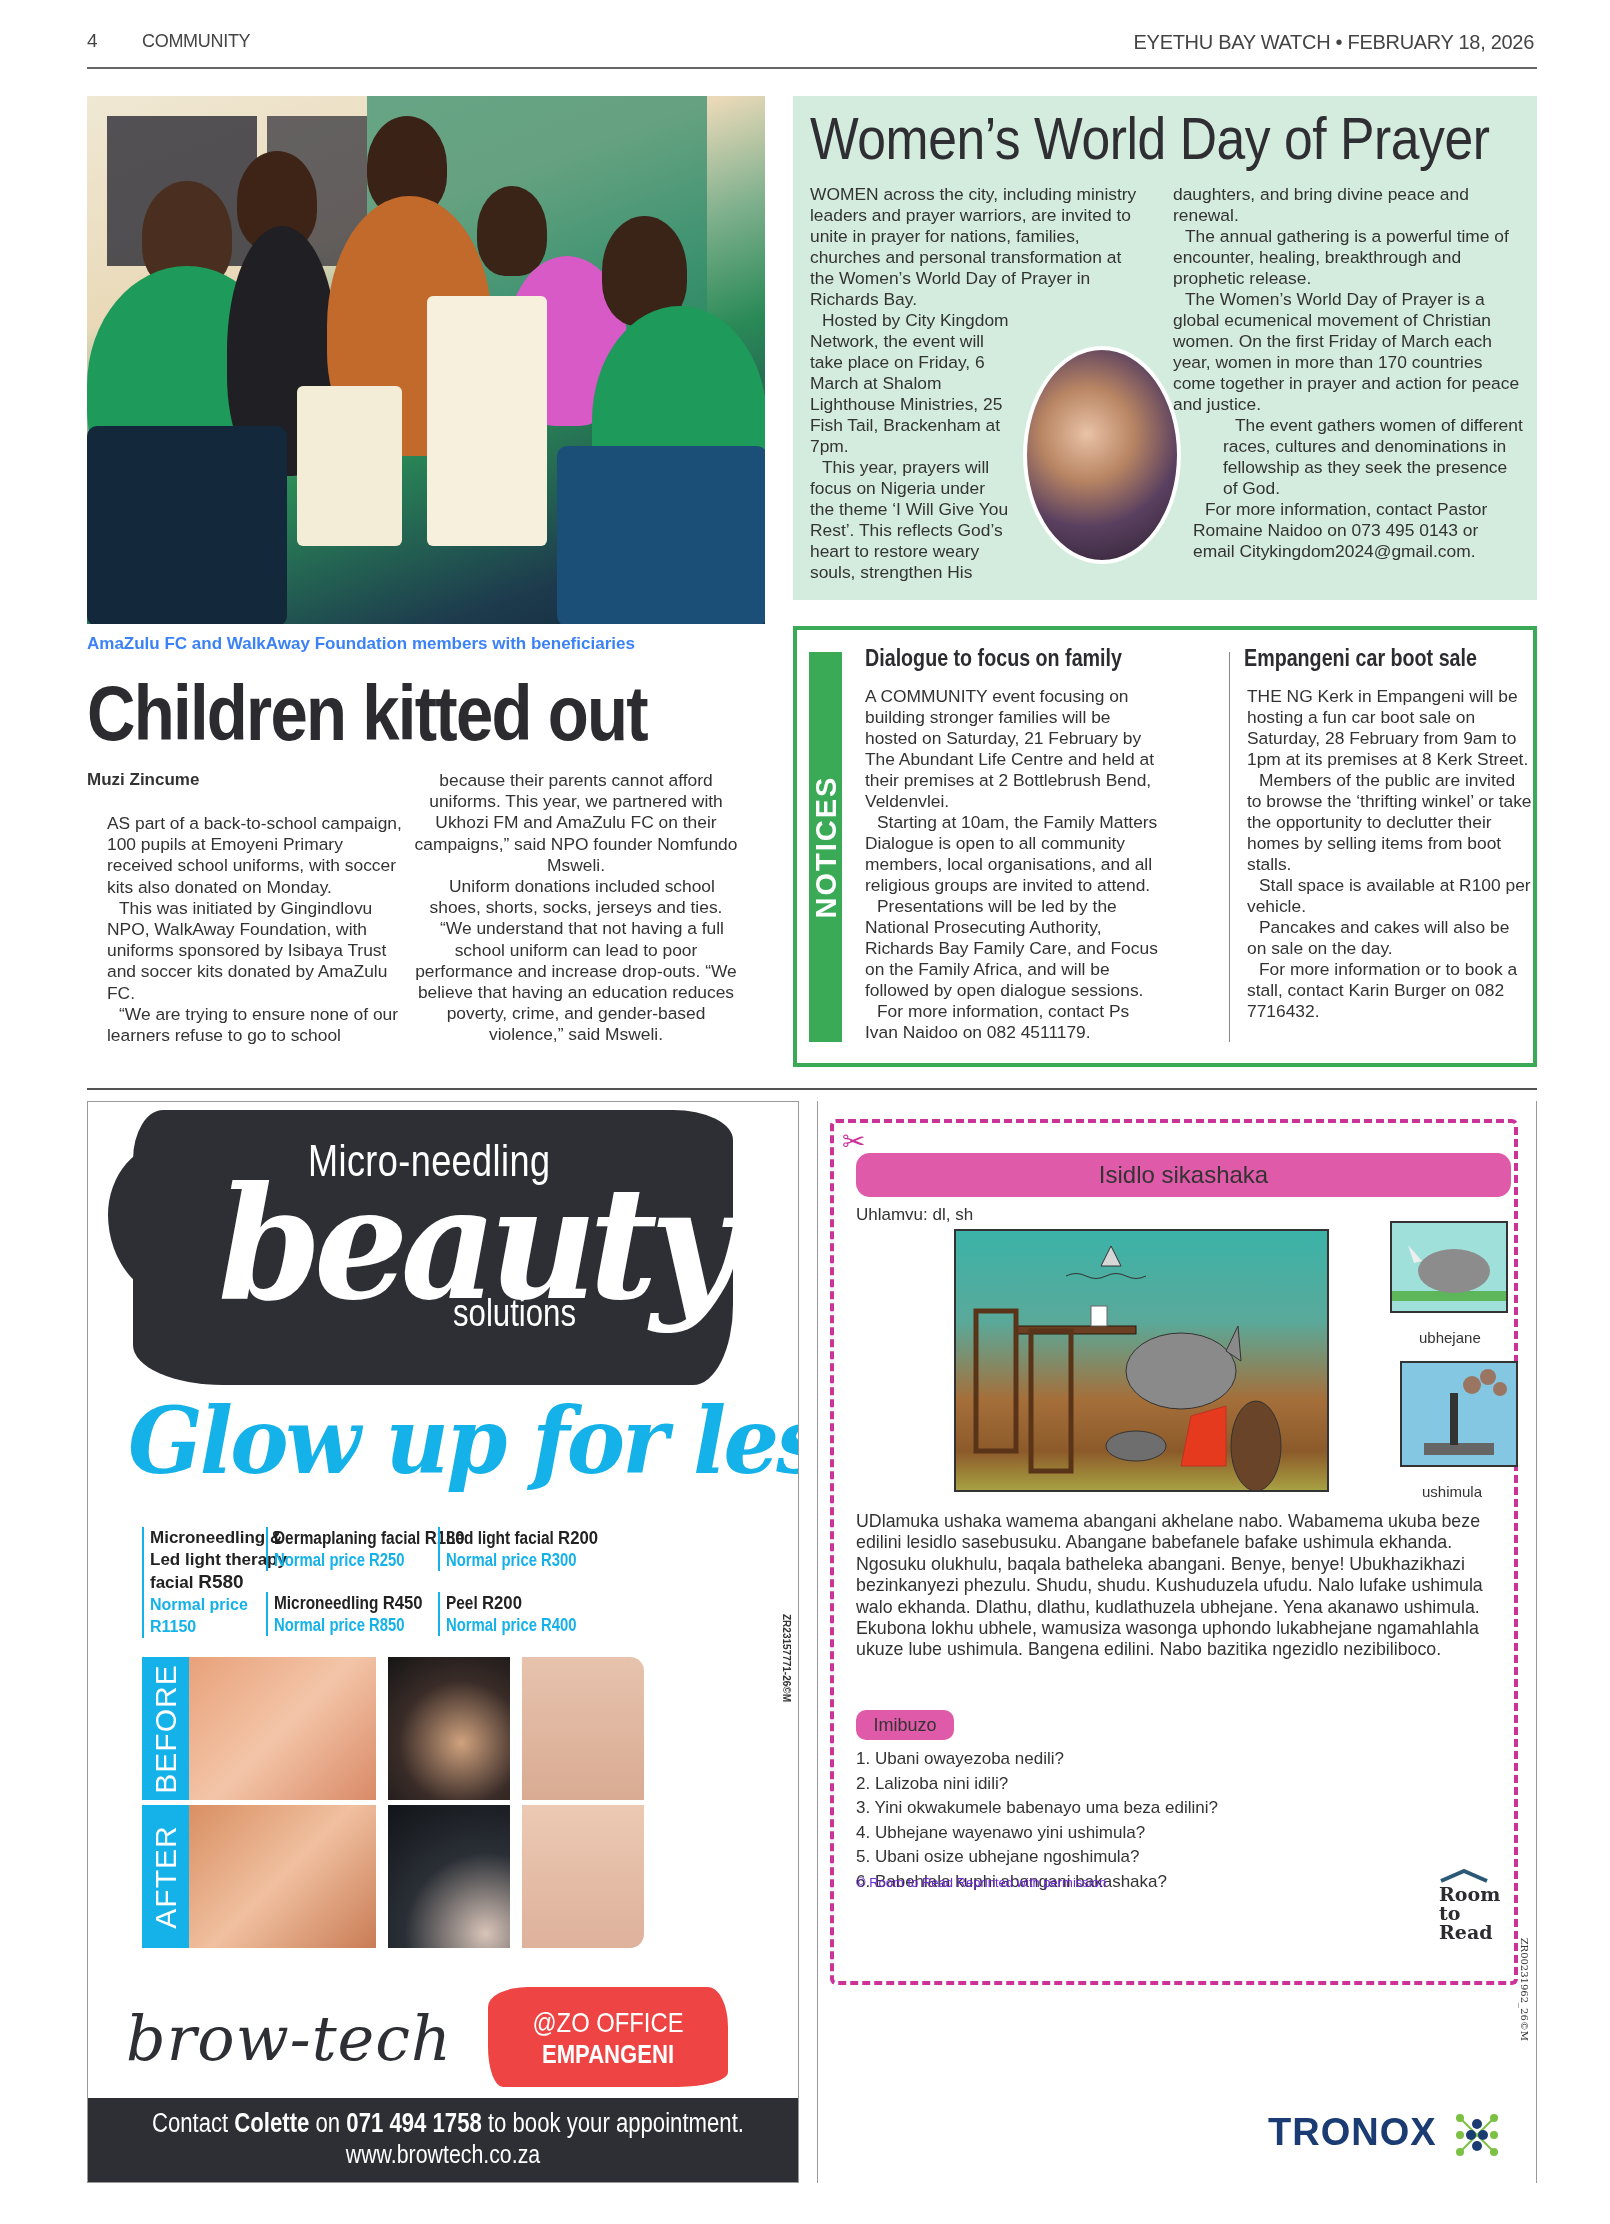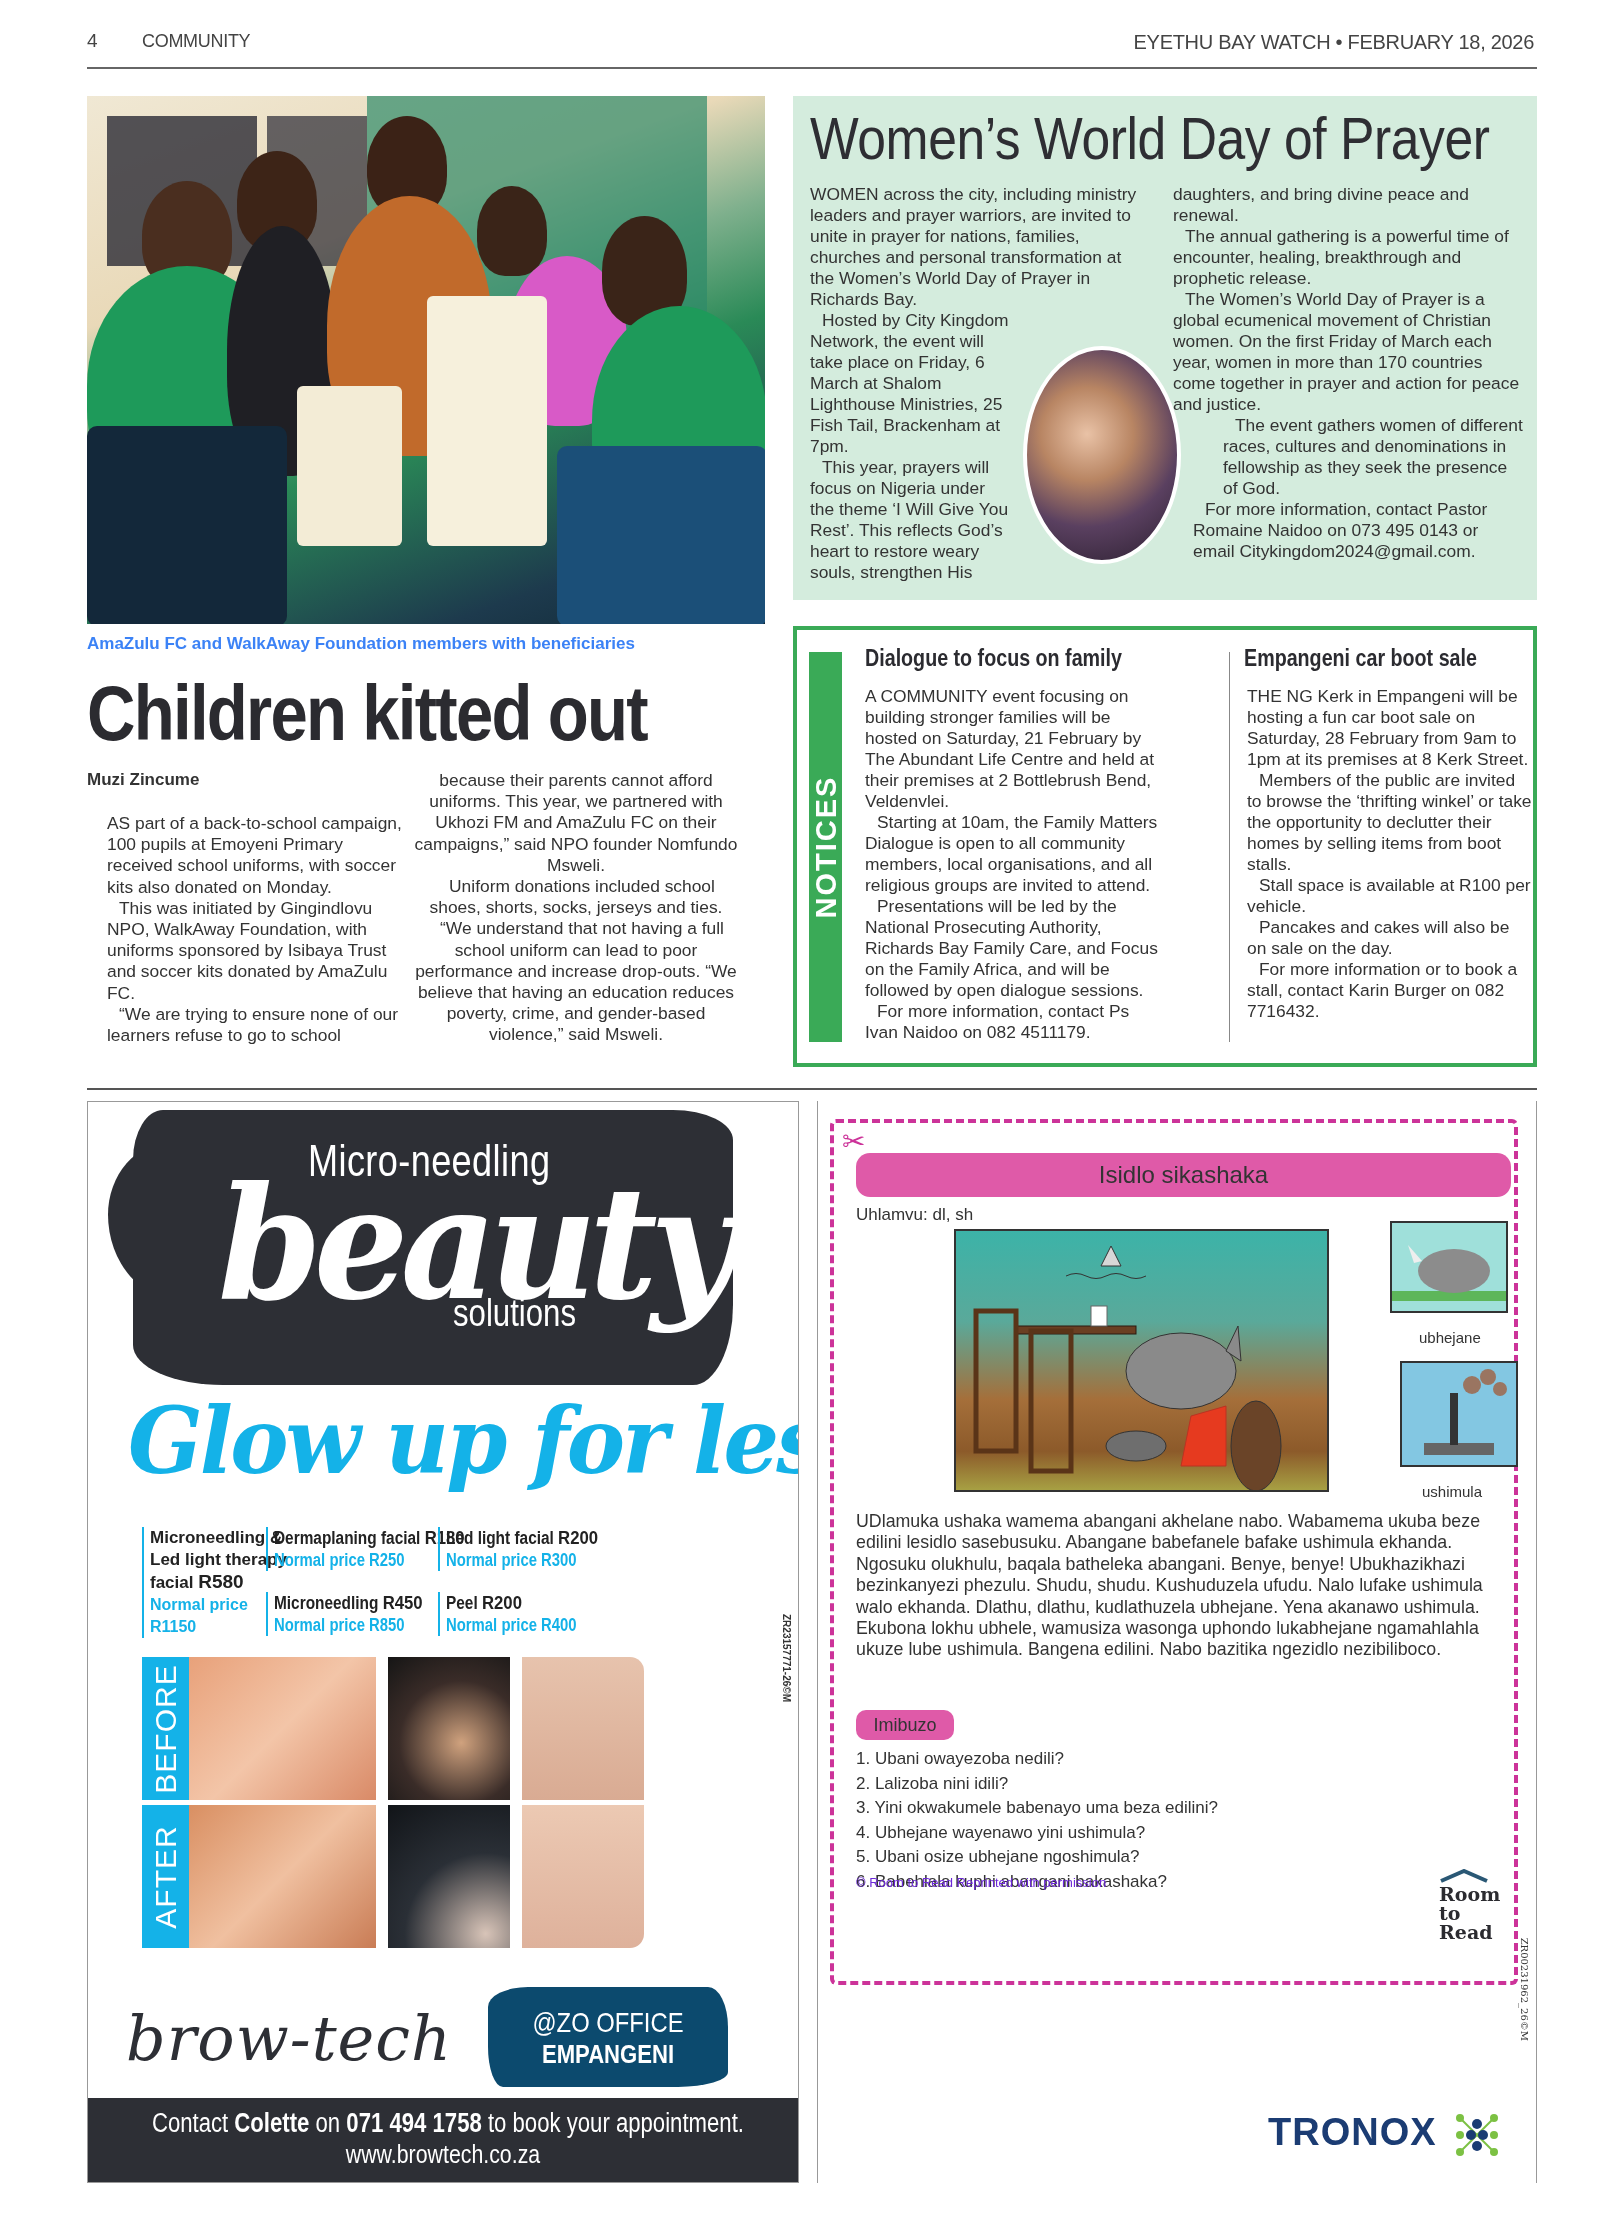--- a/index.html
+++ b/index.html
@@ -60,21 +60,21 @@
   #pr3{left:350px;top:425px;}
   #pr4{left:178px;top:490px;}
   #pr5{left:350px;top:490px;}
   .ba-img{position:absolute;}
   #ba-label-before,#ba-label-after{position:absolute;left:54px;width:47px;background:#14b2e8;}
   #ba-label-before{top:555px;height:143px;}
   #ba-label-after{top:703px;height:143px;}
   .ba-text{position:absolute;left:50%;top:50%;transform:translate(-50%,-50%) rotate(-90deg);color:#fff;font-size:30px;white-space:nowrap;letter-spacing:1px;}
   #ad-code1{position:absolute;right:6px;top:600px;font-size:10px;font-weight:bold;color:#333;transform:rotate(90deg);transform-origin:right top;white-space:nowrap;}
   #b-brow{position:absolute;left:38px;top:900px;font-size:62px;font-style:italic;color:#2d2f35;font-family:"DejaVu Serif",serif;letter-spacing:1px;white-space:nowrap;}
-  #b-office{position:absolute;left:400px;top:885px;width:240px;height:100px;background:#0c4a6e;border-radius:40px 20px 50px 15px / 20px 40px 15px 40px;text-align:center;color:#fff;}
+  #b-office{position:absolute;left:400px;top:885px;width:240px;height:100px;background:#ef4444;border-radius:40px 20px 50px 15px / 20px 40px 15px 40px;text-align:center;color:#fff;}
   #b-office .o1{display:block;margin-top:20px;font-size:28px;transform:scaleX(0.85);}
   #b-office .o2{display:block;font-size:26px;font-weight:bold;transform:scaleX(0.85);}
   #b-contact{position:absolute;left:0;bottom:0;width:100%;height:84px;background:#2d2f35;color:#fff;text-align:center;}
   #b-contact .c1{display:block;margin-top:10px;font-size:27px;transform:scaleX(0.82);white-space:nowrap;}
   #b-contact .c2{display:block;font-size:26px;transform:scaleX(0.82);}
   
   #story{left:817px;top:1101px;width:720px;height:1082px;border-right:1px solid #999;border-left:1px solid #999;background:#fff;}
   #story-frame{position:absolute;left:12px;top:18px;width:688px;height:866px;border:4px dashed #cc3399;border-radius:6px;}
   #scissors{position:absolute;left:8px;top:6px;font-size:28px;color:#cc3399;background:#fff;line-height:26px;}
   #story-title{position:absolute;left:22px;top:30px;width:655px;height:44px;background:#df5aa8;border-radius:14px;text-align:center;line-height:44px;font-size:24px;color:#333;}

